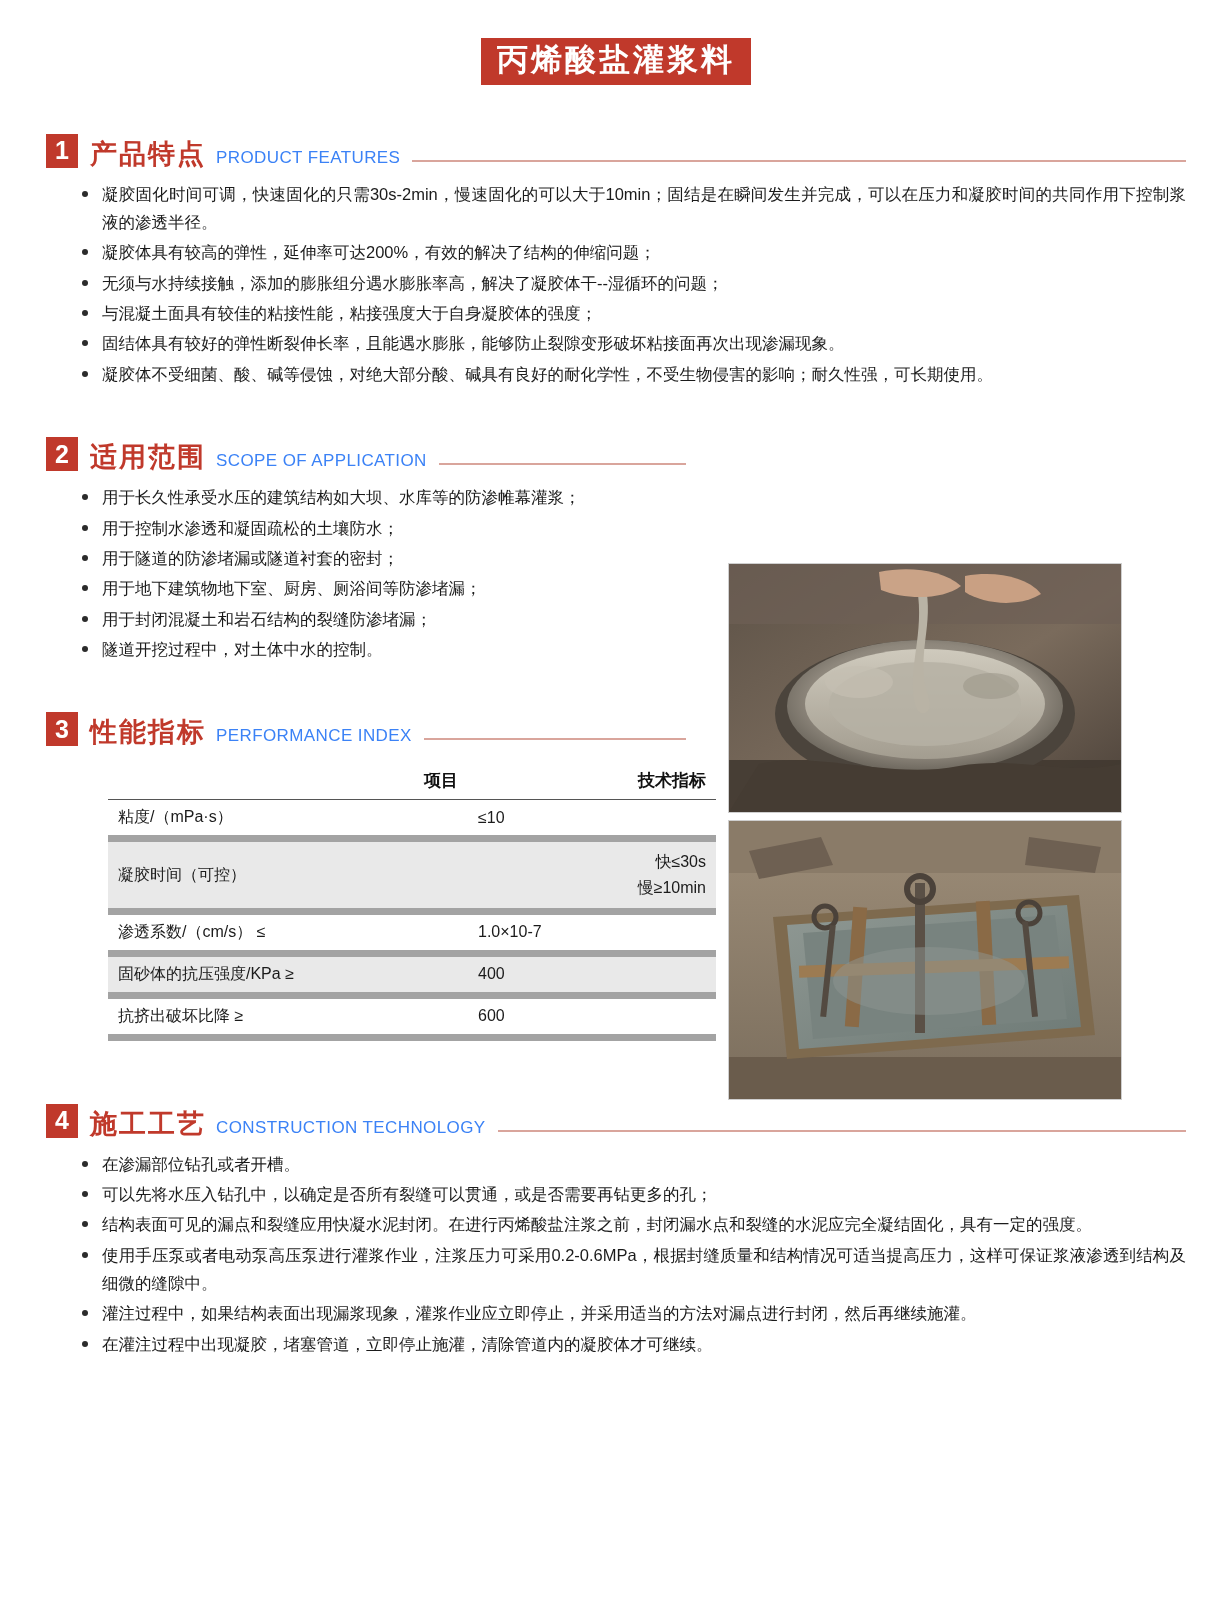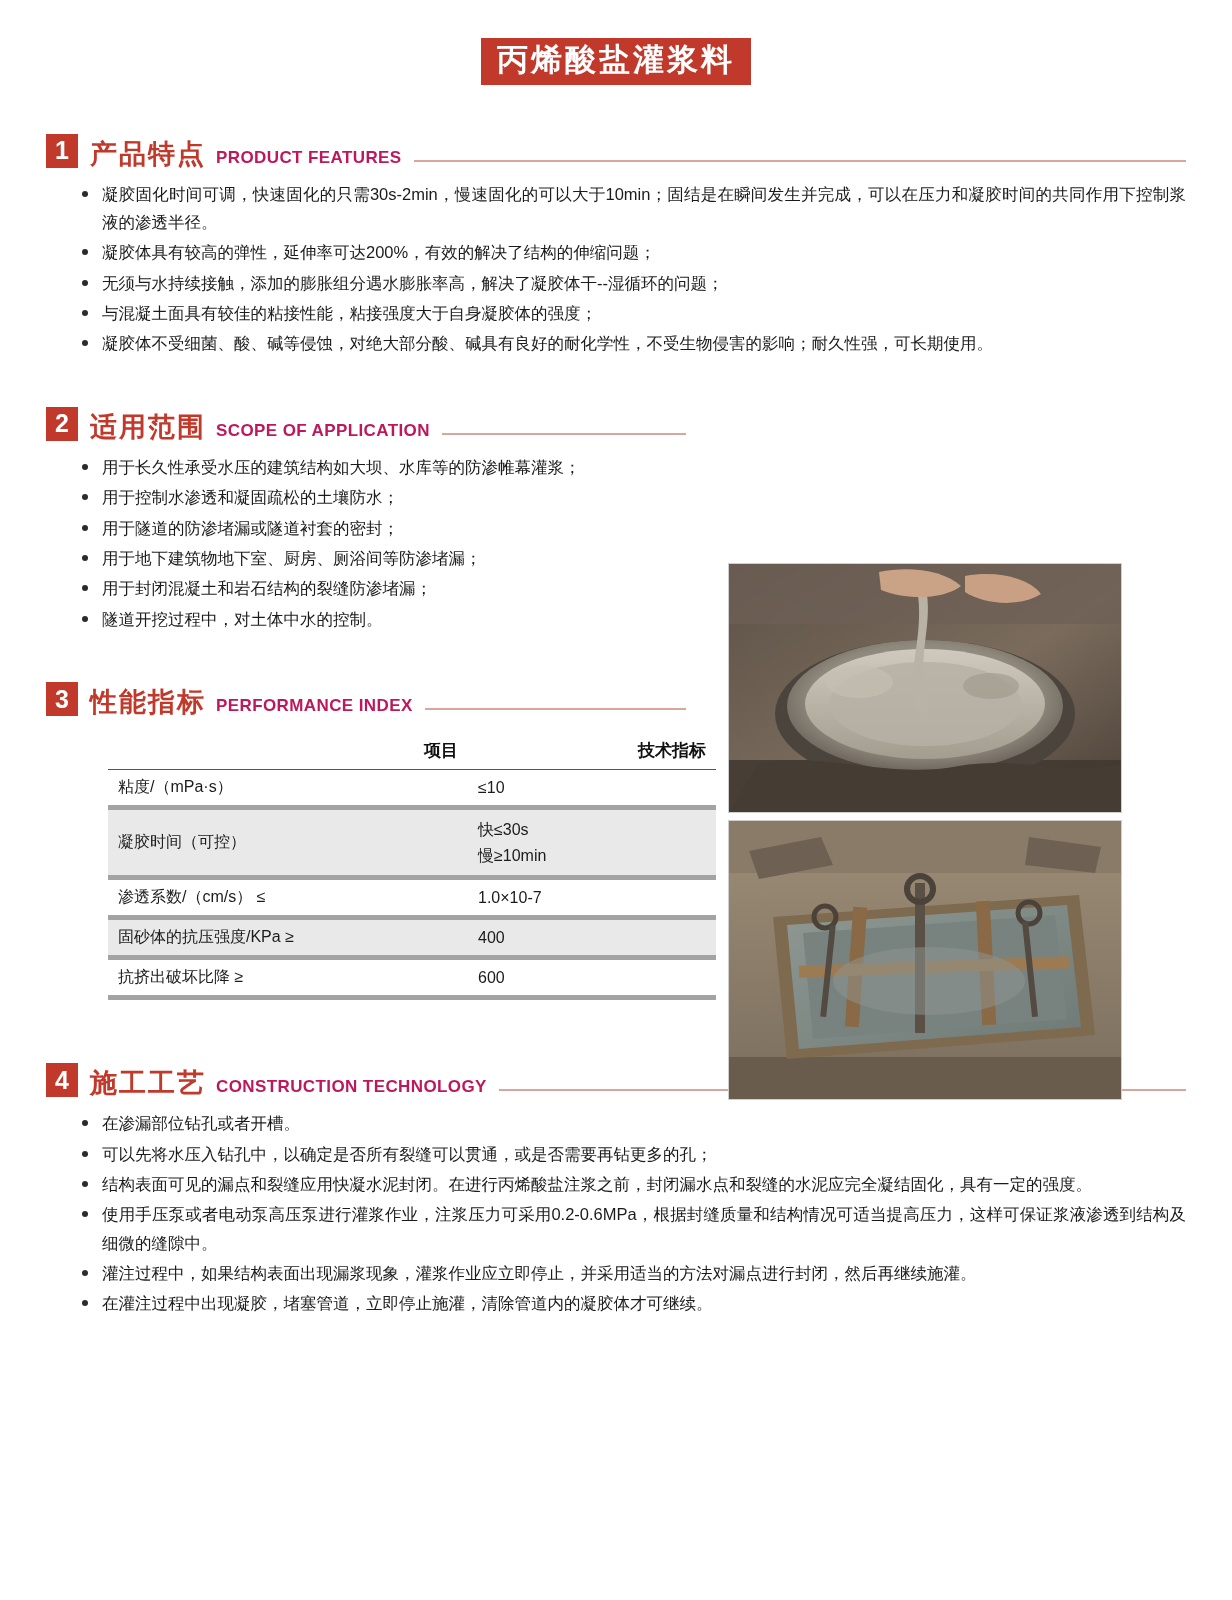--- a/index.html
+++ b/index.html
@@ -62,23 +62,23 @@
   .sec-cn {
     color: #c0392b;
     font-size: 27px;
     font-weight: bold;
     letter-spacing: 2px;
     line-height: 1;
     margin-right: 10px;
     margin-top: 28px;
   }
   .sec-en {
-    color: #be185d;
+    color: #3b82f6;
     font-size: 17px;
-    font-weight: bold;
+    font-weight: normal;
     letter-spacing: 0.4px;
     line-height: 1;
     padding-bottom: 2px;
     white-space: nowrap;
   }
   .sec-rule {
     flex: 1 1 auto;
     height: 2px;
     background: #d9a59c;
     margin-left: 12px;
@@ -147,22 +147,22 @@
   table.perf th {
     font-weight: bold;
     font-size: 17px;
     border-bottom: 1.5px solid #555;
     color: #111;
     text-align: right;
   }
   table.perf td { color: #1b1b1b; }
   table.perf td.col1 { width: 340px; }
   table.perf tr.shade td { background: #e9e9e9; }
-  table.perf td.two-line { line-height: 1.6; }
-  table.perf tbody tr { border-bottom: 5px solid #a3a3a3; }
+  table.perf td.two-line { line-height: 1.6; text-align: right; }
+  table.perf tbody tr { border-bottom: 7px solid #a3a3a3; }
 
   .intro-strong {
     margin: 14px 0 2px 62px;
     font-size: 17px;
     font-weight: bold;
     color: #111;
     letter-spacing: 0.2px;
   }
 
   
@@ -182,20 +182,21 @@
     <div class="sec-cn">产品特点</div>
     <div class="sec-en">PRODUCT FEATURES</div>
     <div class="sec-rule"></div>
   </div>
 
   <ul class="bullets">
     <li>凝胶固化时间可调，快速固化的只需30s-2min，慢速固化的可以大于10min；固结是在瞬间发生并完成，可以在压力和凝胶时间的共同作用下控制浆液的渗透半径。</li>
     <li>凝胶体具有较高的弹性，延伸率可达200%，有效的解决了结构的伸缩问题；</li>
     <li>无须与水持续接触，添加的膨胀组分遇水膨胀率高，解决了凝胶体干--湿循环的问题；</li>
     <li>与混凝土面具有较佳的粘接性能，粘接强度大于自身凝胶体的强度；</li>
+    <li>固结体具有较好的弹性断裂伸长率，且能遇水膨胀，能够防止裂隙变形破坏粘接面再次出现渗漏现象。</li>
     <li>凝胶体不受细菌、酸、碱等侵蚀，对绝大部分酸、碱具有良好的耐化学性，不受生物侵害的影响；耐久性强，可长期使用。</li>
   </ul>
 
   <div class="col-left">
     <div class="section-head">
       <div class="sec-num">2</div>
       <div class="sec-cn">适用范围</div>
       <div class="sec-en">SCOPE OF APPLICATION</div>
       <div class="sec-rule"></div>
     </div>

